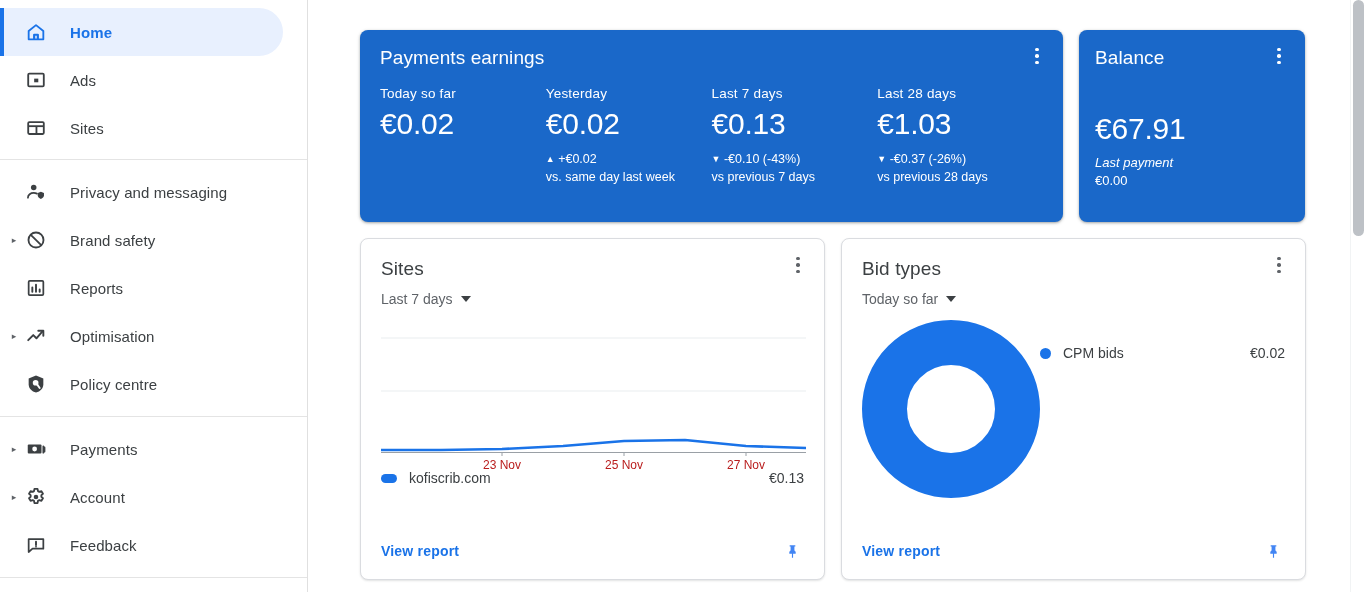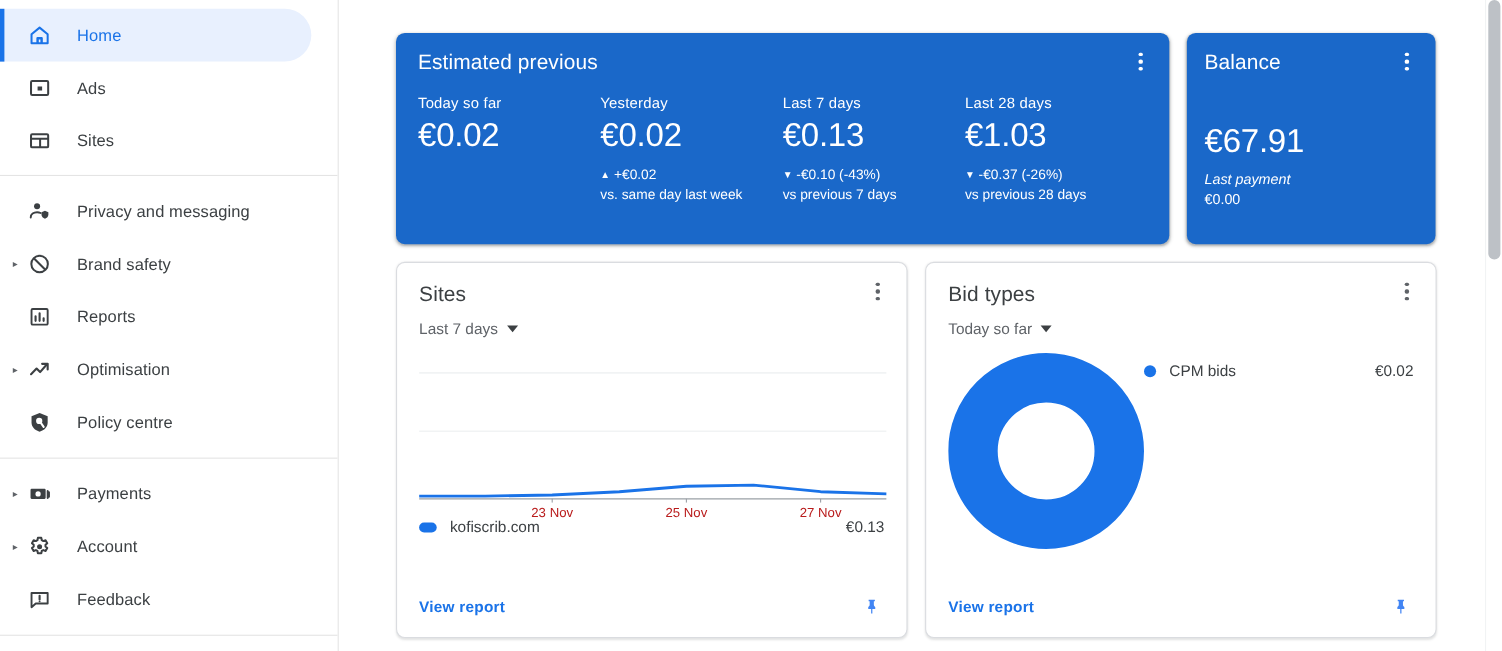--- a/index.html
+++ b/index.html
@@ -73,21 +73,21 @@
   .nav-item .nav-icon svg { display: block; }
 
   .nav-item .nav-label {
     margin-left: 22px;
     white-space: nowrap;
   }
 
   
   .nav-item.active {
     color: #1a73e8;
-    font-weight: 400;
+    font-weight: 700;
   }
   .nav-item.active .pill {
     position: absolute;
     left: 0;
     top: 0;
     width: 283px;
     height: 48px;
     background: #e8f0fe;
     border-radius: 0 24px 24px 0;
     z-index: 0;
@@ -297,21 +297,21 @@
     width: 24px; height: 24px;
     display: flex; align-items: center; justify-content: center;
     cursor: pointer;
     color: #4285f4;
   }
 
   
   .bid-body { display: flex; margin-top: 12px; }
   .donut { width: 178px; flex: 0 0 178px; }
   .bid-legend { flex: 1 1 auto; padding-top: 8px; }
-  .bid-legend .legend-row { margin-top: 0; }
+  .bid-legend .legend-row { margin-top: 17px; }
 
   
   .scrollbar {
     position: absolute;
     top: 0; right: 0;
     width: 15px;
     height: 592px;
     background: #ffffff;
     border-left: 1px solid #f1f3f4;
     z-index: 30;
@@ -474,21 +474,21 @@
     </div>
 
     <div class="nav-divider"></div>
   </nav>
 
   <main class="main">
 
     <div class="row-top">
 
       <section class="card-blue" id="earnings-card">
-        <div class="card-title">Estimated previous</div>
+        <div class="card-title">Payments earnings</div>
         <div class="kebab">
             <i></i>
             <i></i>
             <i></i>
           </div>
 
         <div class="metrics">
 
           <div class="metric">
             <div class="m-label">Today so far</div>

